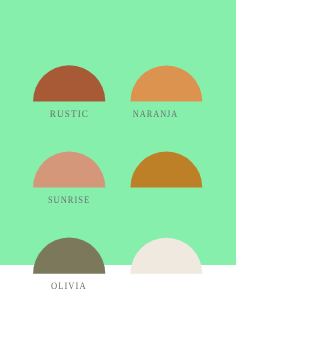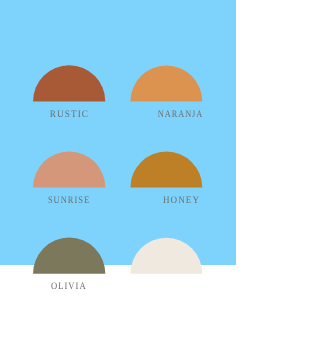--- a/index.html
+++ b/index.html
@@ -1,27 +1,27 @@
 <!DOCTYPE html>
 <html><head>
 <meta charset="utf-8">
 <title>Colour Palette Card</title>
 <style>
   html,body{margin:0;padding:0;}
   body{width:236px;height:354px;overflow:hidden;background:#ffffff;
        font-family:"Liberation Serif",serif;
        -webkit-font-smoothing:antialiased;text-rendering:geometricPrecision;}
-  .poster{position:relative;width:236px;height:265px;background:#7dd3fc;}
+  .poster{position:relative;width:236px;height:265px;background:#86efac;}
   .swatch-layer{position:absolute;left:0;top:0;width:236px;height:354px;}
   .label{position:absolute;text-align:center;white-space:nowrap;
          font-size:10px;line-height:10px;letter-spacing:1.2px;
          color:#6f6f6f;will-change:opacity;}
   .label > span{display:inline-block;transform-origin:50% 50%;}
   .col-l{left:-6.85px;width:152px;}
-  .col-r{left:105px;width:152px;}
+  .col-r{left:80px;width:152px;}
   .row-1{top:109.7px;}
   .row-2{top:195.85px;}
   .row-3{top:282px;}
 </style>
 </head>
 <body style="background: rgb(255, 255, 255);">
 
 <div class="poster">
 
   <svg class="swatch-layer" width="236" height="354" viewBox="0 0 236 354" shape-rendering="geometricPrecision">
@@ -29,16 +29,15 @@
     <path d="M130.4 101.4 A35.95 35.95 0 0 1 202.3 101.4 Z" fill="#dd9350"></path>
     <path d="M33.05 187.55 A36.125 36.125 0 0 1 105.3 187.55 Z" fill="#d4977a"></path>
     <path d="M130.4 187.55 A35.95 35.95 0 0 1 202.3 187.55 Z" fill="#bd8026"></path>
     <path d="M33.05 273.7 A36.125 36.125 0 0 1 105.3 273.7 Z" fill="#7c785c"></path>
     <path d="M130.4 273.7 A35.95 35.95 0 0 1 202.3 273.7 Z" fill="#efe9df"></path>
   </svg>
 
   <div class="label col-l row-1" style="color: rgb(111, 111, 111);"><span style="transform: scaleX(0.92);">RUSTIC</span></div>
   <div class="label col-r row-1" style="color: rgb(111, 111, 111);"><span style="transform: scaleX(0.826);">NARANJA</span></div>
   <div class="label col-l row-2" style="color: rgb(111, 111, 111);"><span style="transform: scaleX(0.845);">SUNRISE</span></div>
-  <div class="label col-r row-2" style="color: rgb(111, 111, 111);"><span style="transform: scaleX(0.905);">HONEY</span></div>
   <div class="label col-l row-3" style="color: rgb(111, 111, 111);"><span style="transform: scaleX(0.856);">OLIVIA</span></div>
 
 </div>
 
 </body></html>

